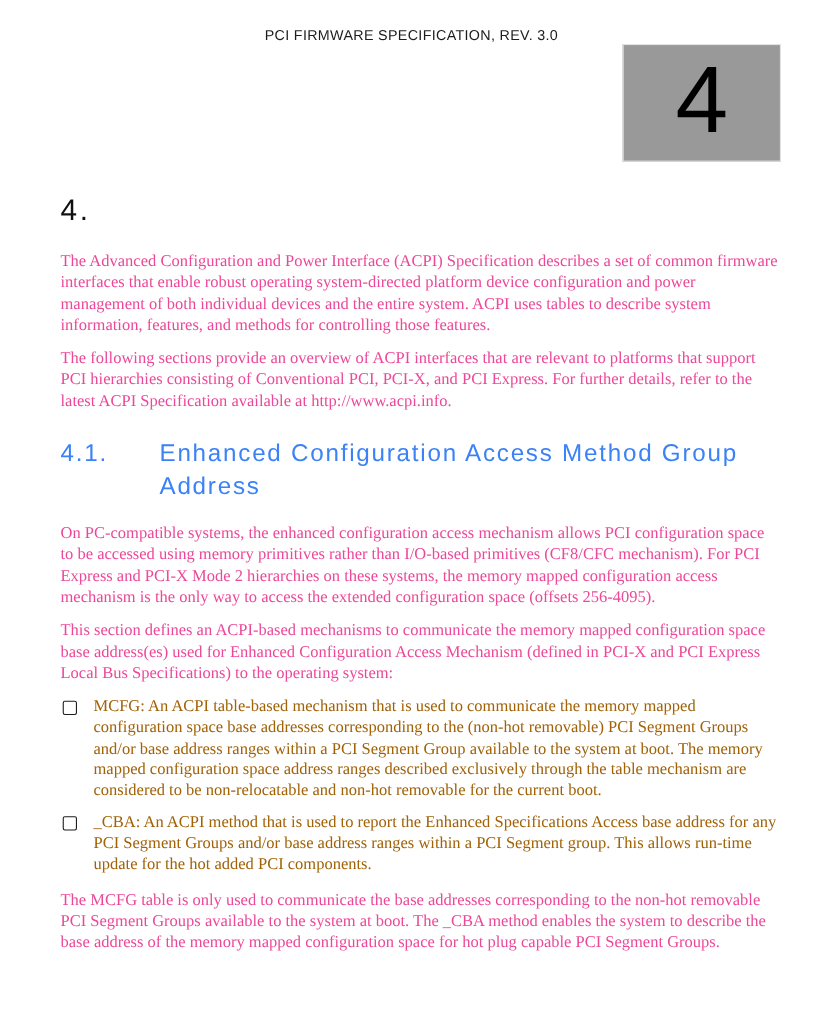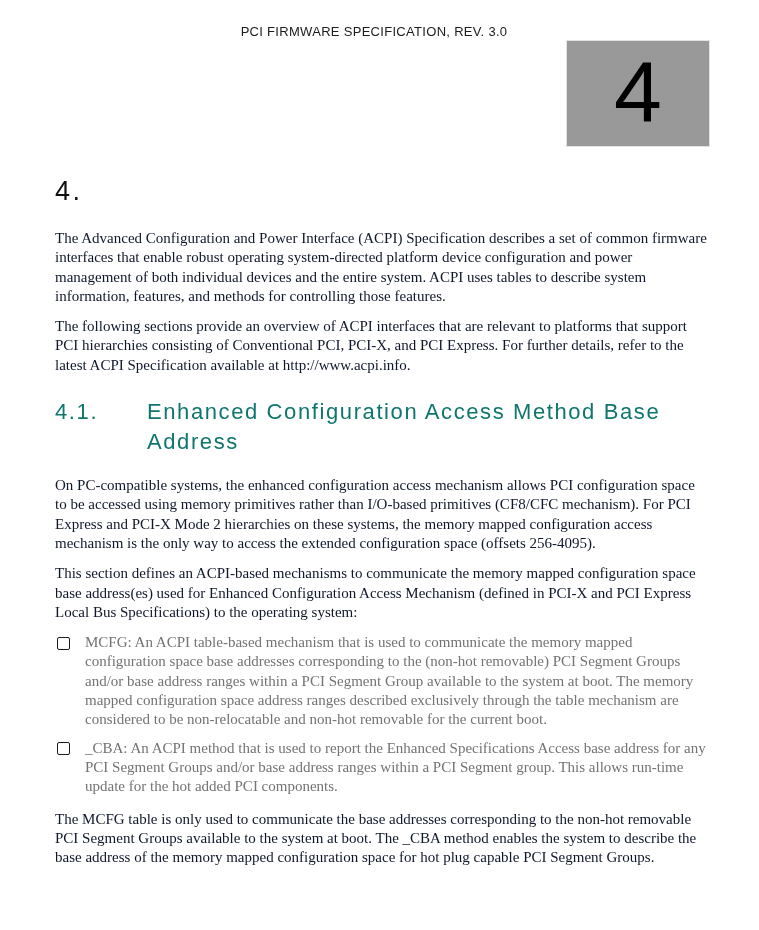--- a/index.html
+++ b/index.html
@@ -61,48 +61,47 @@
   }
   h1.chapter-heading .h-num { flex: 0 0 90px; }
   h2.section-heading {
     display: flex;
     margin: 22px 0 19px 0;
     font-family: "Liberation Sans", sans-serif;
     font-weight: 400;
     font-size: 22px;
     line-height: 30px;
     letter-spacing: 1.6px;
-    color: #0f766e;
-    justify-content: space-between;
+    color: #3b82f6;
   }
   h2.section-heading .h-num { flex: 0 0 90px; }
   h2.section-heading .h-title { width: 560px; }
   p.body-para {
     margin: 0 0 11px 0;
     font-size: 15px;
     line-height: 19.3px;
-    color: #0f172a;
+    color: #ec4899;
   }
   .bullet-item {
     display: flex;
     margin: 2px 0 9px 2px;
   }
   .bullet-marker {
     flex: 0 0 11px;
     width: 11px;
     height: 11px;
     border: 1.6px solid #1c1c1c;
     border-radius: 2px;
     margin-top: 3.5px;
     margin-right: 15px;
   }
   .bullet-text {
     font-size: 15px;
     line-height: 19.3px;
-    color: #737373;
+    color: #a16207;
   }
   p.closing { margin-top: 13px; margin-bottom: 16px; }
 </style>
 </head>
 <body>
 
 <div class="page">
 
   <div class="running-header">PCI FIRMWARE SPECIFICATION, REV. 3.0</div>
 
@@ -115,21 +114,21 @@
     <h1 class="chapter-heading">
       <span class="h-num">4.</span>
     </h1>
 
     <p class="body-para">The Advanced Configuration and Power Interface (ACPI) Specification describes a set of common firmware interfaces that enable robust operating system-directed platform device configuration and power management of both individual devices and the entire system.  ACPI uses tables to describe system information, features, and methods for controlling those features.</p>
 
     <p class="body-para">The following sections provide an overview of ACPI interfaces that are relevant to platforms that support PCI hierarchies consisting of Conventional PCI, PCI-X, and PCI Express.  For further details, refer to the latest ACPI Specification available at http://www.acpi.info.</p>
 
     <h2 class="section-heading">
       <span class="h-num">4.1.</span>
-      <span class="h-title">Enhanced Configuration Access Method Base Address</span>
+      <span class="h-title">Enhanced Configuration Access Method Group Address</span>
     </h2>
 
     <p class="body-para">On PC-compatible systems, the enhanced configuration access mechanism allows PCI configuration space to be accessed using memory primitives rather than I/O-based primitives (CF8/CFC mechanism).  For PCI Express and PCI-X Mode 2 hierarchies on these systems, the memory mapped configuration access mechanism is the only way to access the extended configuration space (offsets 256-4095).</p>
 
     <p class="body-para">This section defines an ACPI-based mechanisms to communicate the memory mapped configuration space base address(es) used for Enhanced Configuration Access Mechanism (defined in PCI-X and PCI Express Local Bus Specifications) to the operating system:</p>
 
     <div class="bullet-item">
       <span class="bullet-marker"></span>
       <span class="bullet-text">MCFG:  An ACPI table-based mechanism that is used to communicate the memory mapped configuration space base addresses corresponding to the (non-hot removable) PCI Segment Groups and/or base address ranges within a PCI Segment Group available to the system at boot. The memory mapped configuration space address ranges described exclusively through the table mechanism are considered to be non-relocatable and non-hot removable for the current boot.</span>
     </div>

